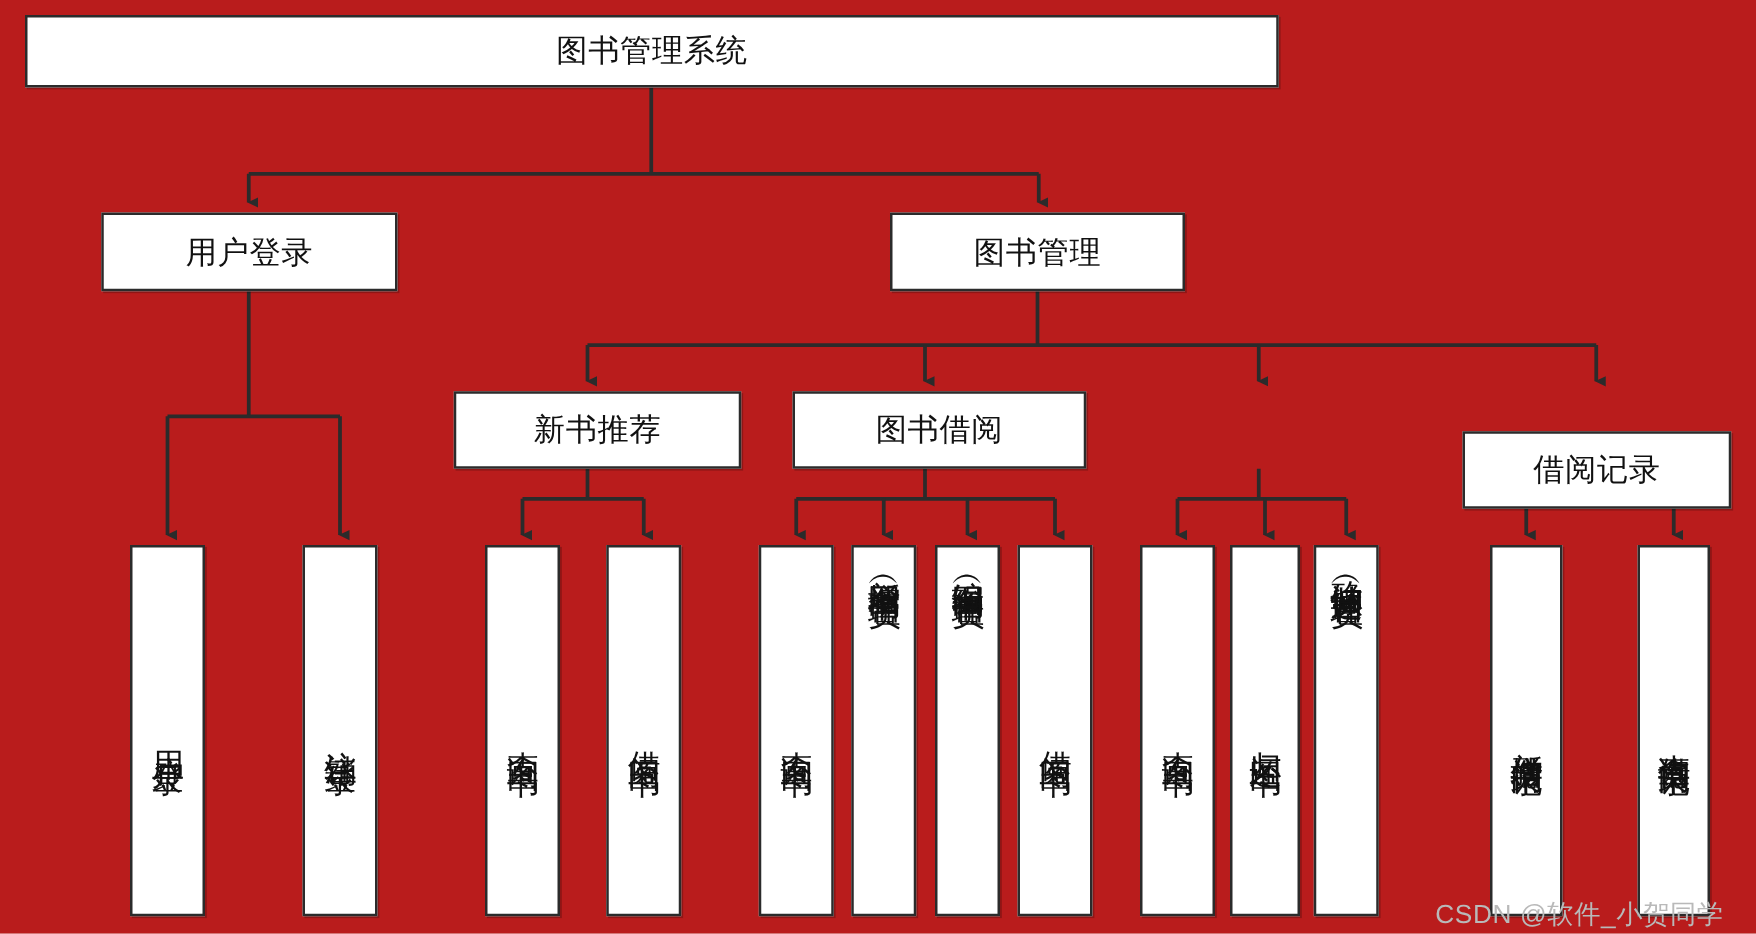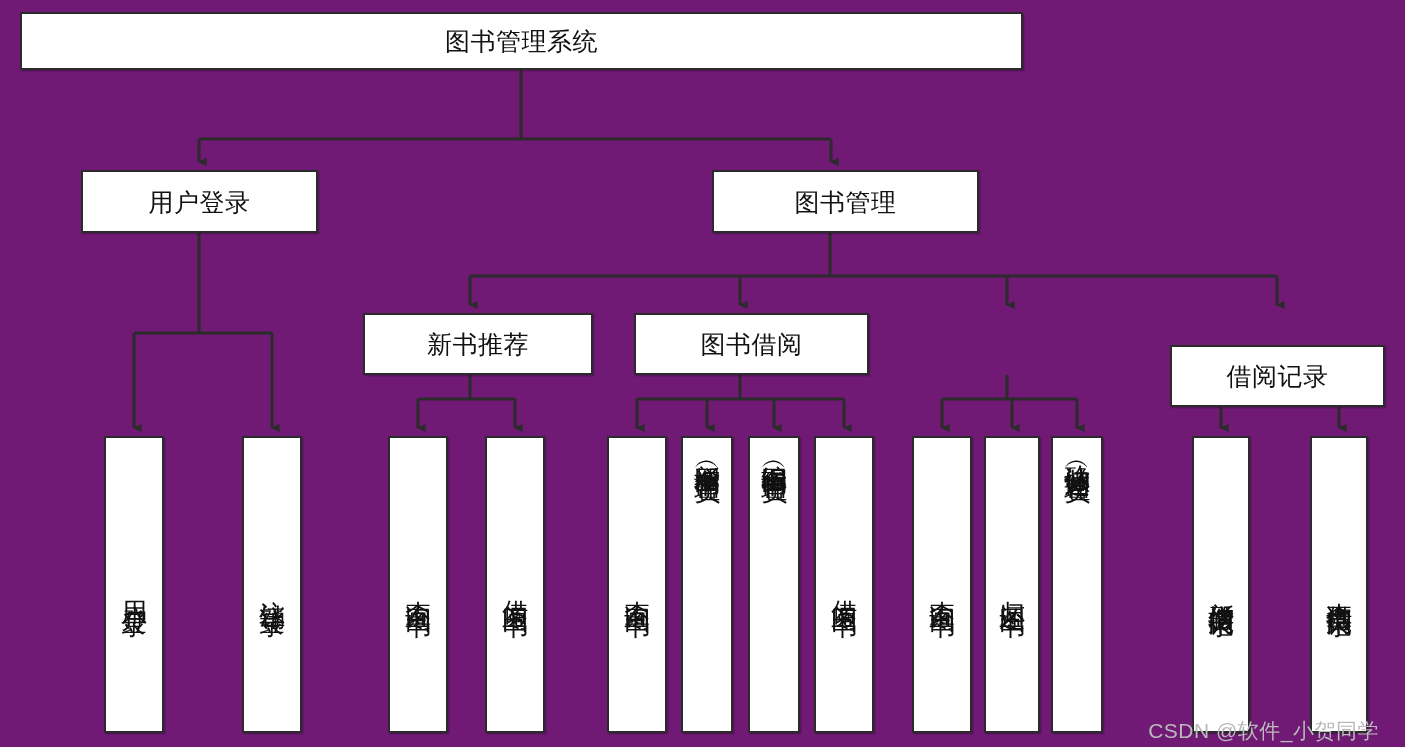--- a/index.html
+++ b/index.html
@@ -8,21 +8,21 @@
     padding: 0;
     background: #ffffff;
   }
   body {
     font-family: "Liberation Sans", "DejaVu Sans", sans-serif;
   }
   #diagram-root {
     position: relative;
     width: 1405px;
     height: 747px;
-    background: #701a75;
+    background: #b91c1c;
     overflow: hidden;
   }
   #edge-layer {
     position: absolute;
     left: 0;
     top: 0;
     width: 1405px;
     height: 747px;
   }
   .node {
@@ -138,21 +138,21 @@
   </svg>
 
   <div class="node h-node root-node" style="left:20px; top:12px; width:1003px; height:58px;">
     <span class="node-label">图书管理系统</span>
   </div>
 
   <div class="node h-node" style="left:81px; top:170px; width:237px; height:63px;">
     <span class="node-label">用户登录</span>
   </div>
 
-  <div class="node h-node" style="left:712px; top:170px; width:267px; height:63px;">
+  <div class="node h-node" style="left:712px; top:170px; width:236px; height:63px;">
     <span class="node-label">图书管理</span>
   </div>
 
   <div class="node h-node" style="left:363px; top:313px; width:230px; height:62px;">
     <span class="node-label">新书推荐</span>
   </div>
 
   <div class="node h-node" style="left:634px; top:313px; width:235px; height:62px;">
     <span class="node-label">图书借阅</span>
   </div>

